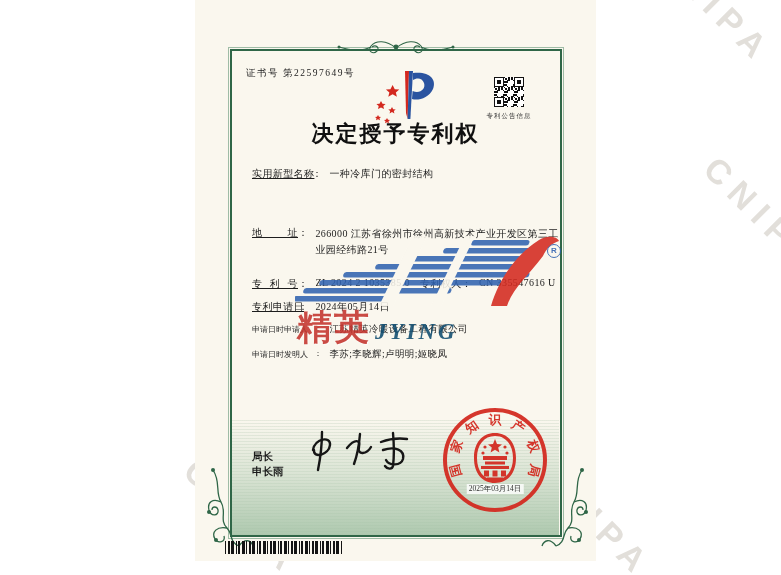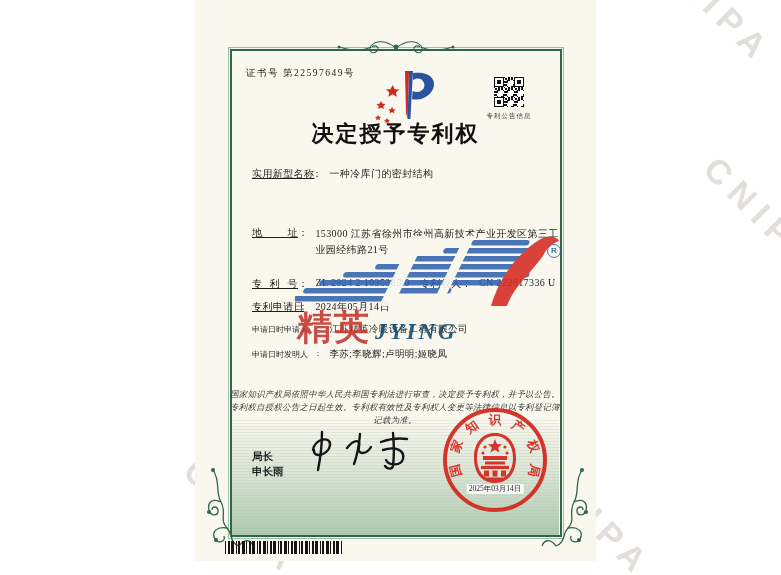--- a/index.html
+++ b/index.html
@@ -273,46 +273,42 @@
         </svg>
       </div>
     <div class="qr-caption">专利公告信息</div>
 
     <div class="title">决定授予专利权</div>
 
     <div class="row r-name">
       <span class="flabel wide">实用新型名称</span><span class="colon">：</span><span class="fvalue">一种冷库门的密封结构</span>
     </div>
     <div class="row addr r-addr">
-      <span class="flabel">地址</span><span class="colon">：</span><span class="fvalue">153000 江苏省徐州市徐州高新技术产业开发区第三工业园经纬路21号</span>
+      <span class="flabel">地址</span><span class="colon">：</span><span class="fvalue">266000 江苏省徐州市徐州高新技术产业开发区第三工业园经纬路21号</span>
     </div>
     <div class="row pair r-pair1">
       <div class="cell-l">
         <span class="flabel">专利号</span><span class="colon">：</span><span class="fvalue">ZL 2024 2 1035385.0</span>
       </div>
       <div class="cell-r">
-        <span>专利权人</span><span class="colon">：</span><span class="fvalue">CN 222617336 U</span>
+        <span>专利权人</span><span class="colon">：</span><span class="fvalue">CN 335547616 U</span>
       </div>
     </div>
     <div class="row pair r-pair2">
       <div class="cell-l">
         <span class="flabel">专利申请日</span><span class="colon">：</span><span class="fvalue">2024年05月14日</span>
       </div>
     </div>
     <div class="row r-invf">
       <span class="slabel">申请日时发明人</span><span class="colon" style="font-size:8px">：</span><span class="fvalue svalue">李苏;李晓辉;卢明明;姬晓凤</span>
     </div>
     <div class="row r-app">
       <span class="slabel">申请日时申请人</span><span class="colon" style="font-size:8px">：</span><span class="fvalue svalue">江苏精英冷暖设备工程有限公司</span>
     </div>
 
-    <div class="statement">
-      <div>国家知识产权局依照中华人民共和国专利法进行审查，决定授予专利权，并予以公告。</div>
-      <div>专利权自授权公告之日起生效。专利权有效性及专利权人变更等法律信息以专利登记簿记载为准。</div>
-    </div>
 
     <div class="director">
       <div>局长</div>
       <div>申长雨</div>
     </div>
 
     <svg class="signature" viewBox="0 0 110 48">
       <g fill="none" stroke="#161616" stroke-width="2.4" stroke-linecap="round">
         <path d="M8,22 C10,10 26,8 25,17 C24,27 8,31 9,22"></path>
         <path d="M17,4 C17,16 15,32 13,42"></path>

